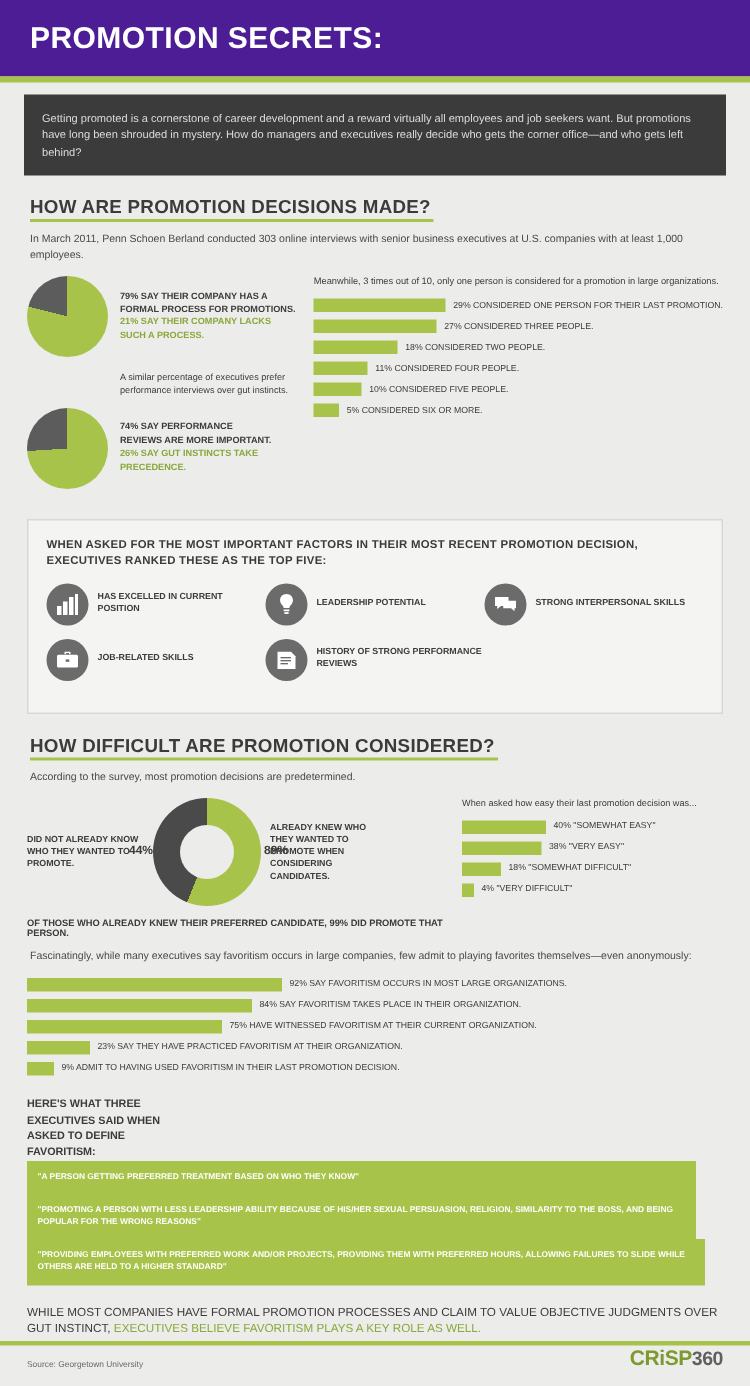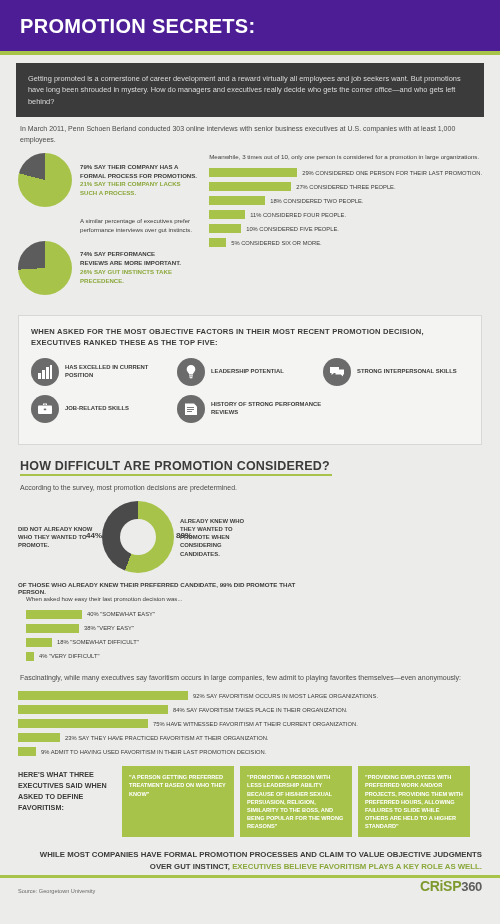--- a/index.html
+++ b/index.html
@@ -99,21 +99,21 @@
   .fitem { display: flex; align-items: center; width: 33.33%; margin-bottom: 9px; }
   .fcircle {
     width: 28px; height: 28px; border-radius: 50%;
     background: #6b6b6b; flex: 0 0 28px;
     display: flex; align-items: center; justify-content: center;
     margin-right: 6px;
   }
   .fcircle svg { width: 16px; height: 16px; fill: #ffffff; }
   .flabel { font-size: 5.9px; font-weight: bold; color: #3b3b3b; line-height: 1.35; }
   
-  .sec2-wrap { display: flex; margin: 8px 18px 0 18px; align-items: flex-start; flex-direction: column; }
+  .sec2-wrap { display: flex; margin: 8px 18px 0 18px; align-items: flex-start; }
   .donut-block { width: 282px; }
   .donut-row { display: flex; align-items: center; }
   .donut-side { font-size: 5.9px; font-weight: bold; color: #3b3b3b; line-height: 1.4; width: 78px; }
   .donut-side.right { text-align: left; }
   .donut {
     width: 72px; height: 72px; border-radius: 50%;
     position: relative; margin: 0 6px;
     flex: 0 0 72px;
   }
   .donut .hole {
@@ -124,35 +124,35 @@
   .donut .pct-left, .donut .pct-right {
     position: absolute; font-size: 8px; font-weight: bold; color: #3b3b3b; top: 30px;
   }
   .donut .pct-left { left: -16px; }
   .donut .pct-right { right: -18px; }
   .bottomline { font-size: 6.2px; font-weight: bold; color: #3b3b3b; margin-top: 8px; }
   .easy-block { flex: 1; padding-left: 8px; }
   .easy-note { font-size: 6.1px; color: #3b3b3b; margin-bottom: 6px; line-height: 1.4; }
   
   .fav-bars { margin: 8px 18px 0 18px; }
-  .quotes-wrap { display: flex; margin: 10px 30px 0 18px; align-items: stretch; }
+  .quotes-wrap { display: flex; margin: 10px 30px 0 18px; align-items: stretch; flex-direction: column; }
   .quotes-lead {
     width: 104px; font-size: 7.2px; font-weight: bold; color: #3b3b3b;
     line-height: 1.5; padding-right: 8px; padding-top: 4px;
   }
   .quote {
     flex: 1; background: #a7c34a; color: #ffffff;
     font-size: 5.6px; font-weight: bold; line-height: 1.45;
     padding: 7px 7px; margin-right: 6px;
   }
   .quote:last-child { margin-right: 0; }
   
   .conclusion {
     margin: 12px 18px 0 18px;
-    font-size: 7.8px; font-weight: bold; color: #3b3b3b; line-height: 1.5; text-align: right;
+    font-size: 7.8px; font-weight: normal; color: #3b3b3b; line-height: 1.5;
   }
   .conclusion .green { color: #8aa83b; }
   .footer {
     margin-top: 2px;
     border-top: 3px solid #a7c34a;
     padding: 0 18px 0 18px;
     display: flex; align-items: flex-end; justify-content: space-between;
   }
   .source { font-size: 5.6px; color: #6a6a6a; }
   .logo { font-size: 14px; font-weight: bold; color: #7e9a2e; letter-spacing: -0.3px; }
@@ -164,20 +164,21 @@
 <div class="page">
 
   
   <div class="header">
     <h1>PROMOTION SECRETS:</h1>
   </div>
   <div class="greenbar"></div>
   <div class="intro">Getting promoted is a cornerstone of career development and a reward virtually all employees and job seekers want. But promotions have long been shrouded in mystery. How do managers and executives really decide who gets the corner office—and who gets left behind?</div>
 
   
+  <div class="sec-title">HOW ARE PROMOTION DECISIONS MADE?</div>
   <div class="subtext">In March 2011, Penn Schoen Berland conducted 303 online interviews with senior business executives at U.S. companies with at least 1,000 employees.</div>
 
   <div class="sec1">
     <div class="sec1-left">
 
       <div class="pie-row">
         <div class="pie" style="background: conic-gradient(#a7c34a 0deg 284.4deg, #5c5c5c 284.4deg 360deg);"></div>
         <div class="pie-caption">
           <div>79% SAY THEIR COMPANY HAS A</div>
           <div>FORMAL PROCESS FOR PROMOTIONS.</div>
@@ -223,21 +224,21 @@
       </div>
       <div class="hbar-row">
         <div class="hbar" style="width:17px"></div>
         <div class="hbar-label">5% CONSIDERED SIX OR MORE.</div>
       </div>
     </div>
   </div>
 
   
   <div class="factors">
-    <h3>WHEN ASKED FOR THE MOST OBJECTIVE FACTORS IN THEIR MOST RECENT PROMOTION DECISION, EXECUTIVES RANKED THESE AS THE TOP FIVE:</h3>
+    <h3>WHEN ASKED FOR THE MOST IMPORTANT FACTORS IN THEIR MOST RECENT PROMOTION DECISION, EXECUTIVES RANKED THESE AS THE TOP FIVE:</h3>
     <div class="fgrid">
 
       <div class="fitem">
         <div class="fcircle">
           <svg viewBox="0 0 16 16">
               <rect x="1" y="9" width="3" height="6"></rect>
               <rect x="5" y="6" width="3" height="9"></rect>
               <rect x="9" y="3" width="3" height="12"></rect>
               <rect x="13" y="1" width="2" height="14"></rect>
             </svg>

